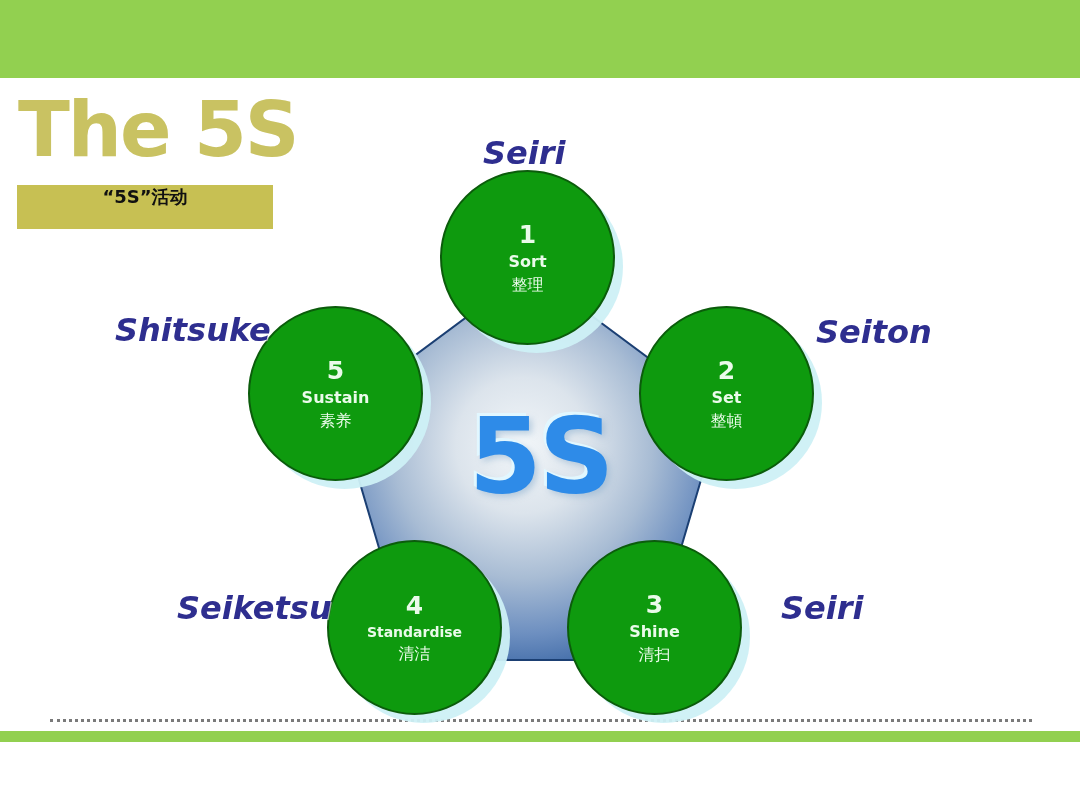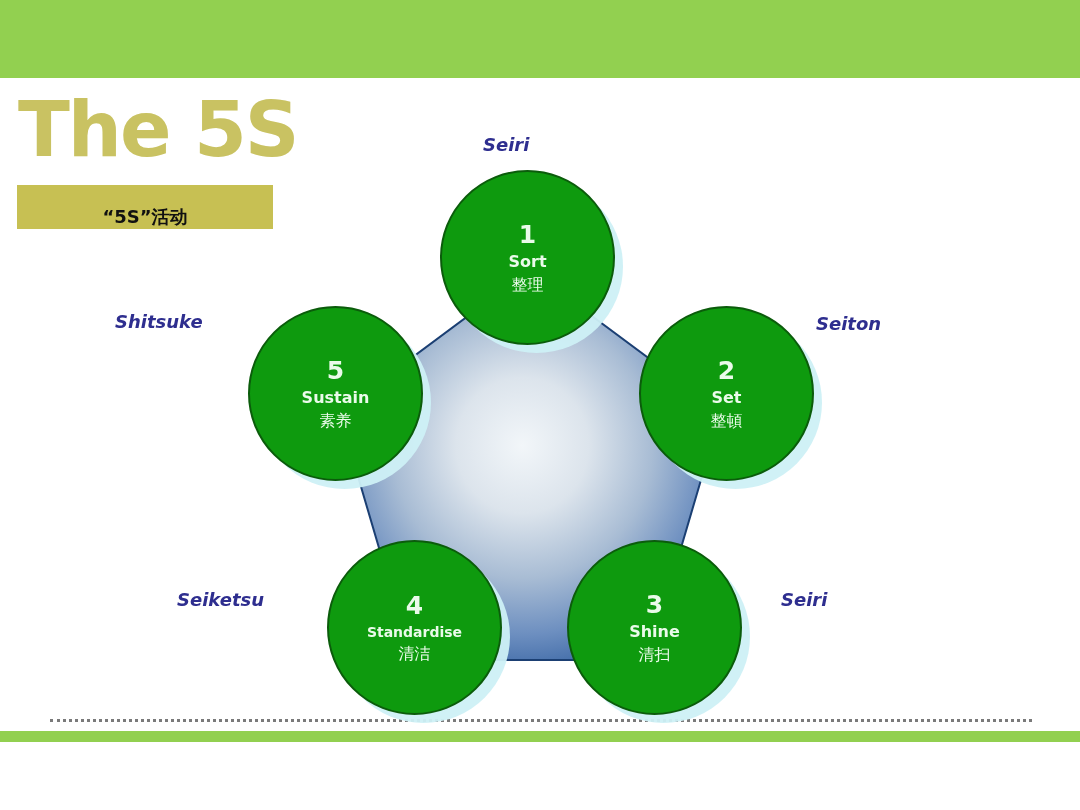--- a/index.html
+++ b/index.html
@@ -33,21 +33,21 @@
     letter-spacing:-2px;
     color:#C9C262;
     text-shadow:2px 2px 0 rgba(255,255,255,0.85);
     font-family:"DejaVu Sans", sans-serif;
     line-height:1;
     margin-top:6px;
   }
   .title-box {
     position:absolute; left:17px; top:185px; width:256px; height:44px;
     background:#C7C053;
-    display:flex; align-items:flex-end; justify-content:center;
+    display:flex; align-items:flex-start; justify-content:center;
   }
   .title-box-label {
     font-size:18px; font-weight:bold; color:#111;
     font-family:"DejaVu Sans", sans-serif;
   }
 
   
   .stage {
     position:absolute; left:0; top:0; width:1080px; height:810px;
   }
@@ -101,21 +101,21 @@
     letter-spacing:-3px;
     text-shadow:
       -3px -3px 0 rgba(225,248,255,0.95),
        3px  3px 6px rgba(140,175,205,0.55);
     pointer-events:none;
   }
 
   
   .rlabel {
     position:absolute;
-    font-size:18px; font-weight:bold; font-style:italic;
+    font-size:32px; font-weight:bold; font-style:italic;
     color:#2E2E8F;
     font-family:"DejaVu Sans", sans-serif;
     white-space:nowrap;
     text-shadow:1px 1px 1px rgba(255,255,255,0.7);
   }
   .rlabel-seiri    { left:483px; top:134px; }
   .rlabel-seiton   { left:816px; top:313px; }
   .rlabel-seiso    { left:781px; top:589px; }
   .rlabel-seiketsu { left:177px; top:589px; }
   .rlabel-shitsuke { left:115px; top:311px; }
@@ -142,20 +142,21 @@
           <stop offset="28%" stop-color="#DCE4EC"></stop>
           <stop offset="55%" stop-color="#A8BCD4"></stop>
           <stop offset="78%" stop-color="#6D8FC0"></stop>
           <stop offset="100%" stop-color="#2F5D9E"></stop>
         </radialGradient>
       </defs>
       <polygon points="195,8 386,150 313,398 77,398 4,150" fill="url(#pentaGrad)" stroke="#1b3f73" stroke-width="2"></polygon>
     </svg>
   </div>
 
+  <div class="center-label">5S</div>
 
   <div class="node node-1">
     <span class="num">1</span>
     <span class="en">Sort</span>
     <span class="cn">整理</span>
   </div>
 
   <div class="node node-2">
     <span class="num">2</span>
     <span class="en">Set</span>

